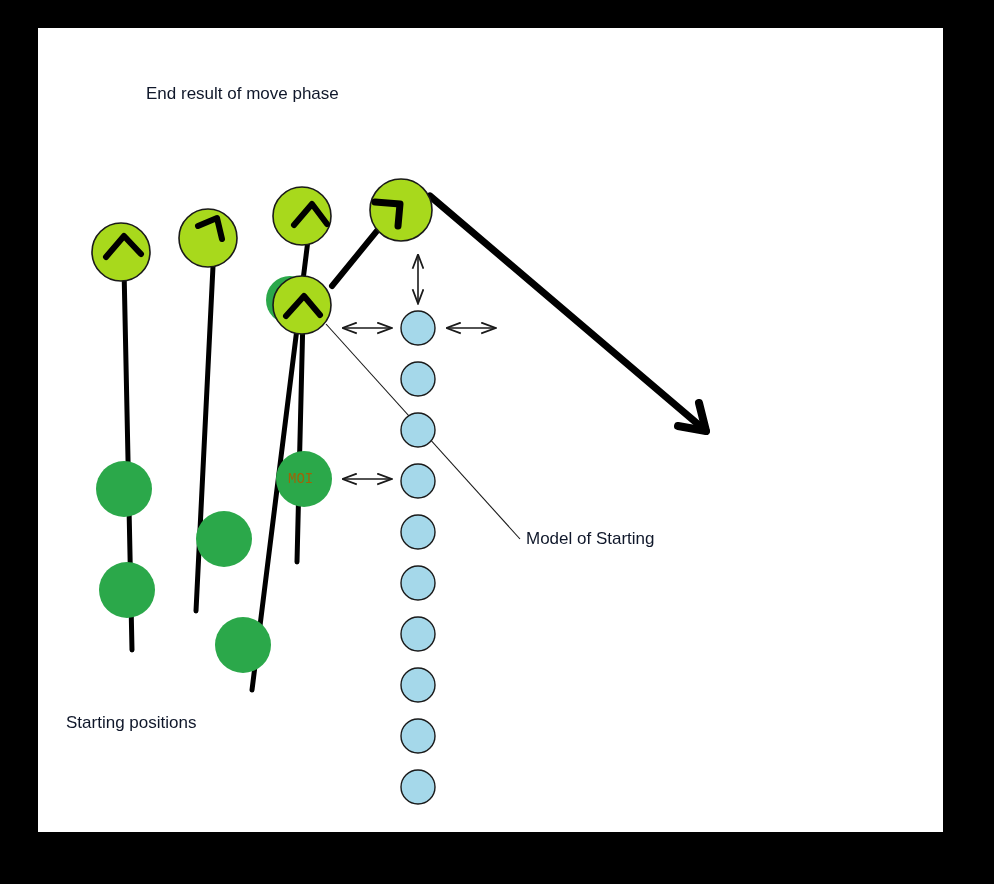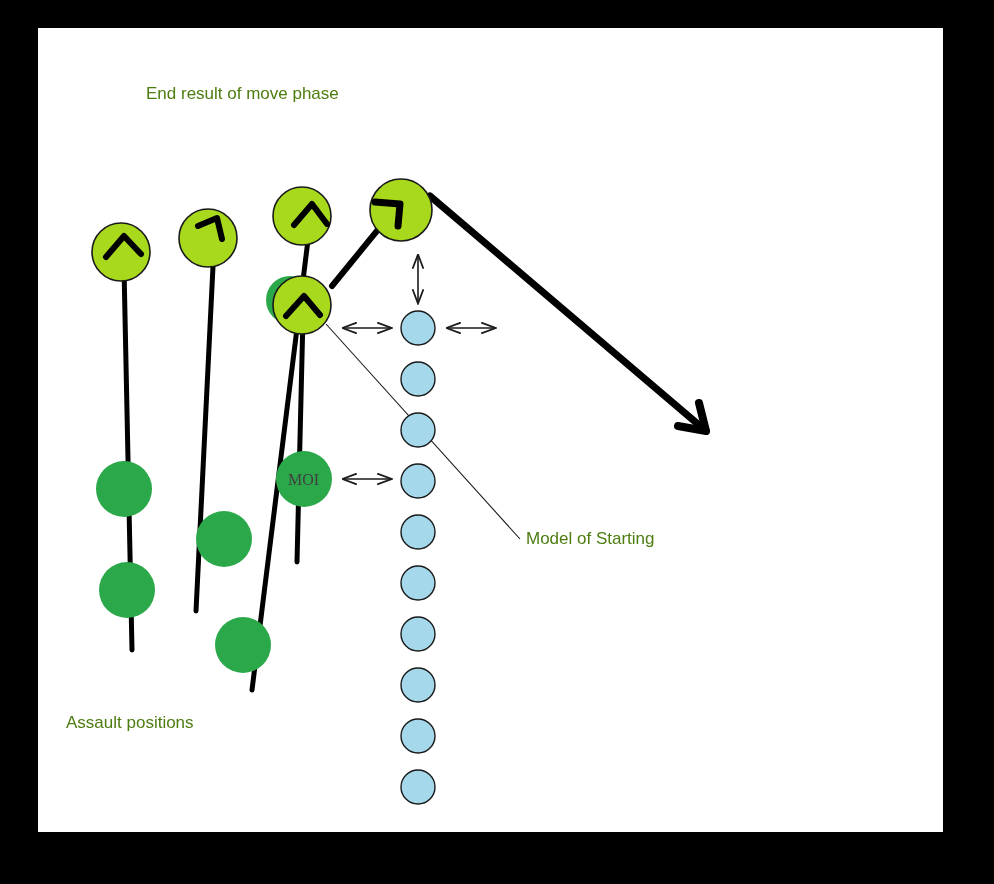--- a/index.html
+++ b/index.html
@@ -30,35 +30,35 @@
     overflow: hidden;
   }
   #svg-layer {
     position: absolute;
     left: 0; top: 0;
     width: 905px;
     height: 804px;
   }
   .txt {
     position: absolute;
-    color: #4d7c0f;
+    color: #0f172a;
     font-family: "Liberation Sans", sans-serif;
     font-size: 17px;
     line-height: 25px;
     white-space: pre;
   }
   #title-text { left: 108px; top: 53px; }
   #starting-positions-text { left: 28px; top: 682px; }
   #model-of-interest-text { left: 488px; top: 498px; }
   #assault-text { left: 636px; top: 316px; }
   .moi-label {
     position: absolute;
-    color: #404040;
-    font-size: 16px;
-    font-family: Liberation Serif, serif;
+    color: #a16207;
+    font-size: 14px;
+    font-family: Liberation Mono, monospace;
     white-space: pre;
     pointer-events: none;
   }
 </style>
 </head>
 <body>
 
 <div id="frame">
   <div id="canvas">
 
@@ -130,19 +130,19 @@
         <line x1="410" y1="300" x2="456" y2="300" marker-end="url(#ah-thin)" marker-start="url(#ah-thin-start)"></line>
         <line x1="380" y1="228" x2="380" y2="274" marker-end="url(#ah-thin)" marker-start="url(#ah-thin-start)"></line>
         <line x1="306" y1="451" x2="352" y2="451" marker-end="url(#ah-thin)" marker-start="url(#ah-thin-start)"></line>
       </g>
     </svg>
 
     <span class="moi-label" style="left:250px; top:443px;">MOI</span>
 
     <div class="txt" id="title-text">End result of move phase</div>
 
-    <div class="txt" id="starting-positions-text">Assault positions</div>
+    <div class="txt" id="starting-positions-text">Starting positions</div>
 
     <div class="txt" id="model-of-interest-text">Model of Starting</div>
 
 
   </div>
 </div>
 
 </body></html>

